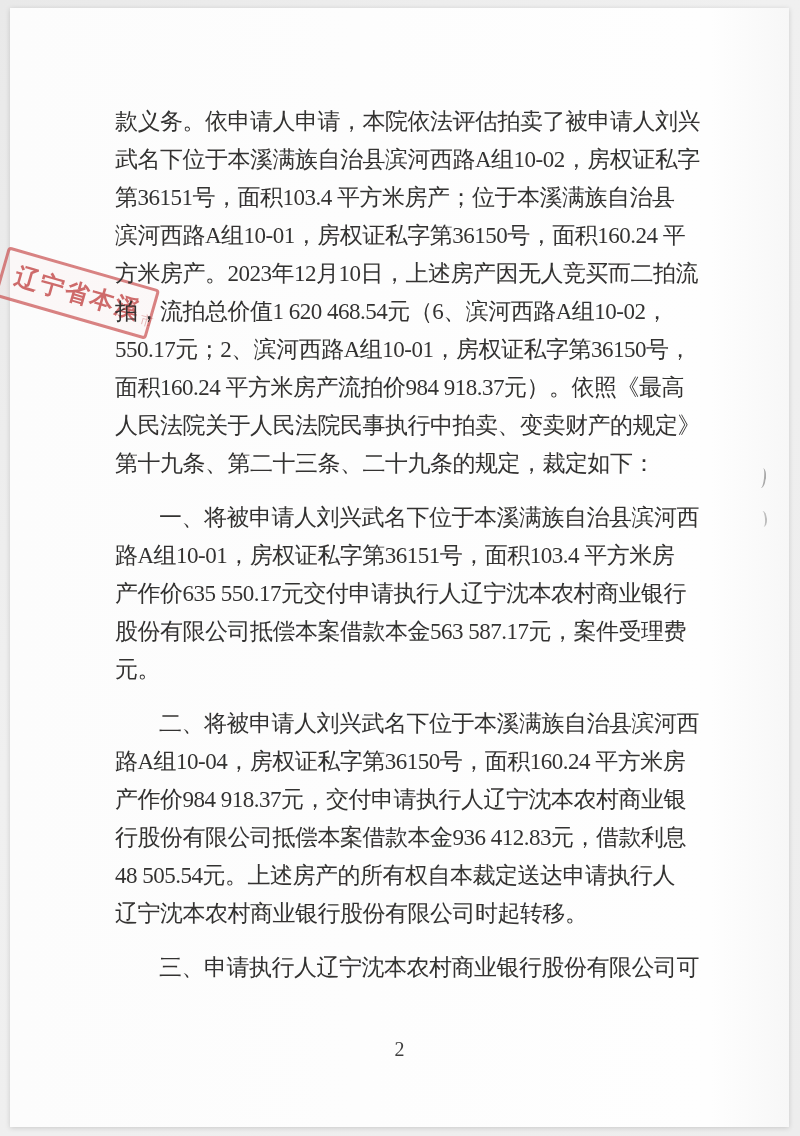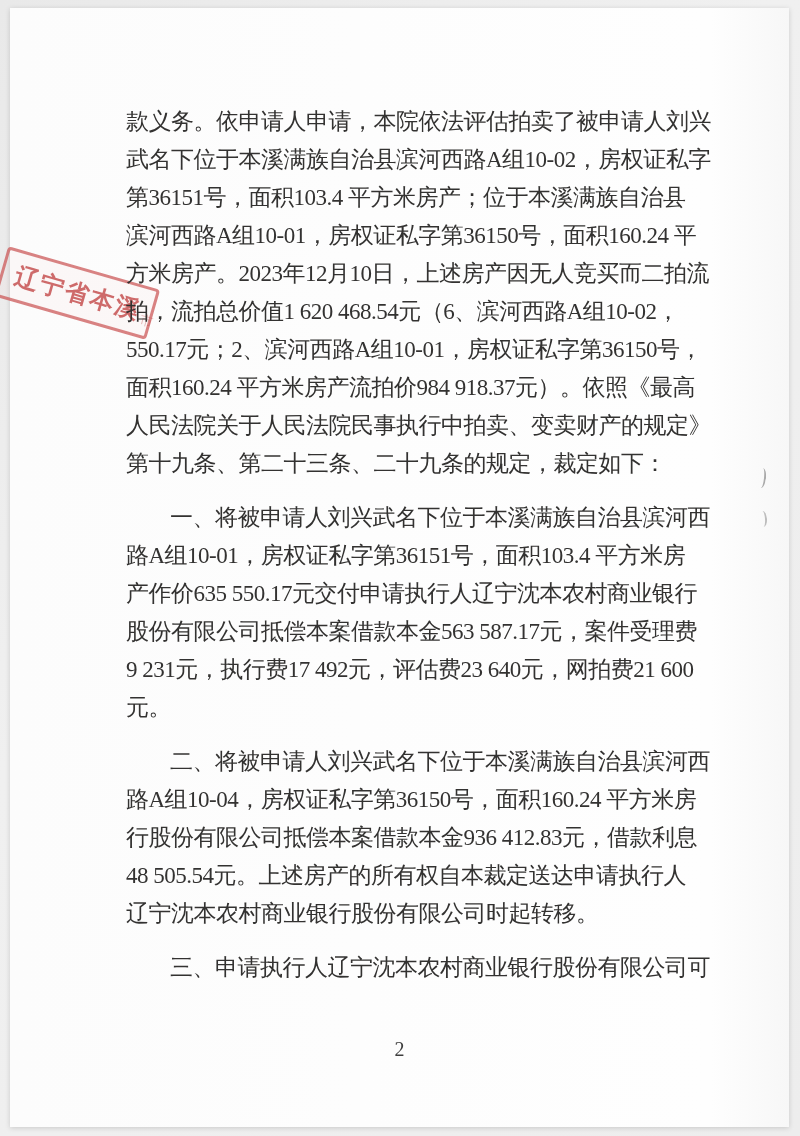--- a/index.html
+++ b/index.html
@@ -16,21 +16,21 @@
   }
   .page {
     position: absolute;
     left: 10px; top: 8px;
     width: 779px; height: 1119px;
     background: linear-gradient(90deg, #fcfcfc 0%, #fefefe 90%, #f7f7f7 100%);
     box-shadow: 0 1px 5px rgba(0,0,0,0.16);
   }
   .content {
     position: absolute;
-    left: 116px; top: 94px;
+    left: 105px; top: 94px;
     width: 580px;
     font-family: Liberation Serif, serif;
   }
   .line {
     height: 38px;
     display: flex;
     align-items: center;
     font-size: 23px;
     letter-spacing: -0.5px;
     color: #333231;
@@ -101,24 +101,24 @@
         <div class="line">方米房产。2023年12月10日，上述房产因无人竞买而二拍流</div>
         <div class="line">拍，流拍总价值1 620 468.54元（6、滨河西路A组10-02，</div>
         <div class="line">550.17元；2、滨河西路A组10-01，房权证私字第36150号，</div>
         <div class="line">面积160.24 平方米房产流拍价984 918.37元）。依照《最高</div>
         <div class="line">人民法院关于人民法院民事执行中拍卖、变卖财产的规定》</div>
         <div class="line">第十九条、第二十三条、二十九条的规定，裁定如下：</div>
         <div class="line indent">一、将被申请人刘兴武名下位于本溪满族自治县滨河西</div>
         <div class="line">路A组10-01，房权证私字第36151号，面积103.4 平方米房</div>
         <div class="line">产作价635 550.17元交付申请执行人辽宁沈本农村商业银行</div>
         <div class="line">股份有限公司抵偿本案借款本金563 587.17元，案件受理费</div>
-        <div class="line">9 231元，执行费17 492元，评估费23 640元，网拍费21 600</div>
         <div class="line">元。</div>
         <div class="line indent">二、将被申请人刘兴武名下位于本溪满族自治县滨河西</div>
         <div class="line">路A组10-04，房权证私字第36150号，面积160.24 平方米房</div>
+        <div class="line">产作价984 918.37元，交付申请执行人辽宁沈本农村商业银</div>
         <div class="line">行股份有限公司抵偿本案借款本金936 412.83元，借款利息</div>
         <div class="line">48 505.54元。上述房产的所有权自本裁定送达申请执行人</div>
         <div class="line">辽宁沈本农村商业银行股份有限公司时起转移。</div>
         <div class="line indent">三、申请执行人辽宁沈本农村商业银行股份有限公司可</div>
       </div>
 
     <div class="artifact artifact-1"></div>
     <div class="artifact artifact-2"></div>
 
     <div class="page-number">2</div>

